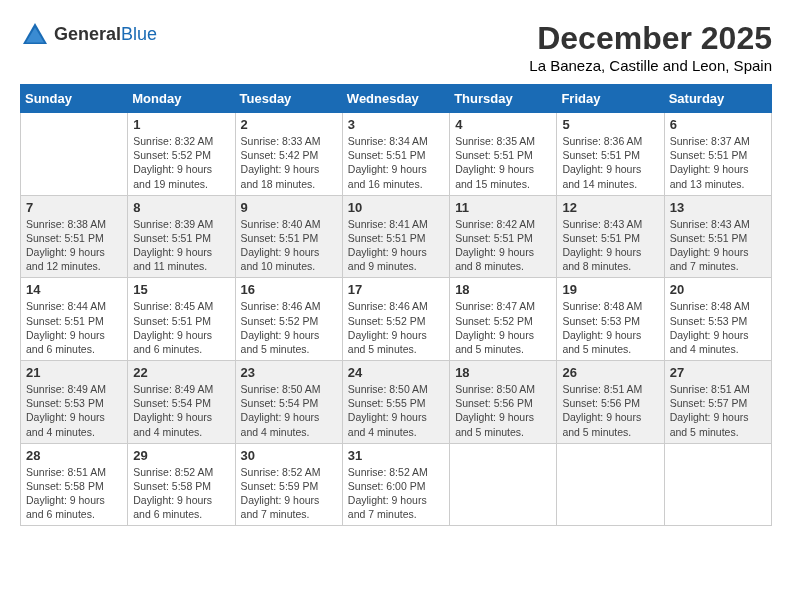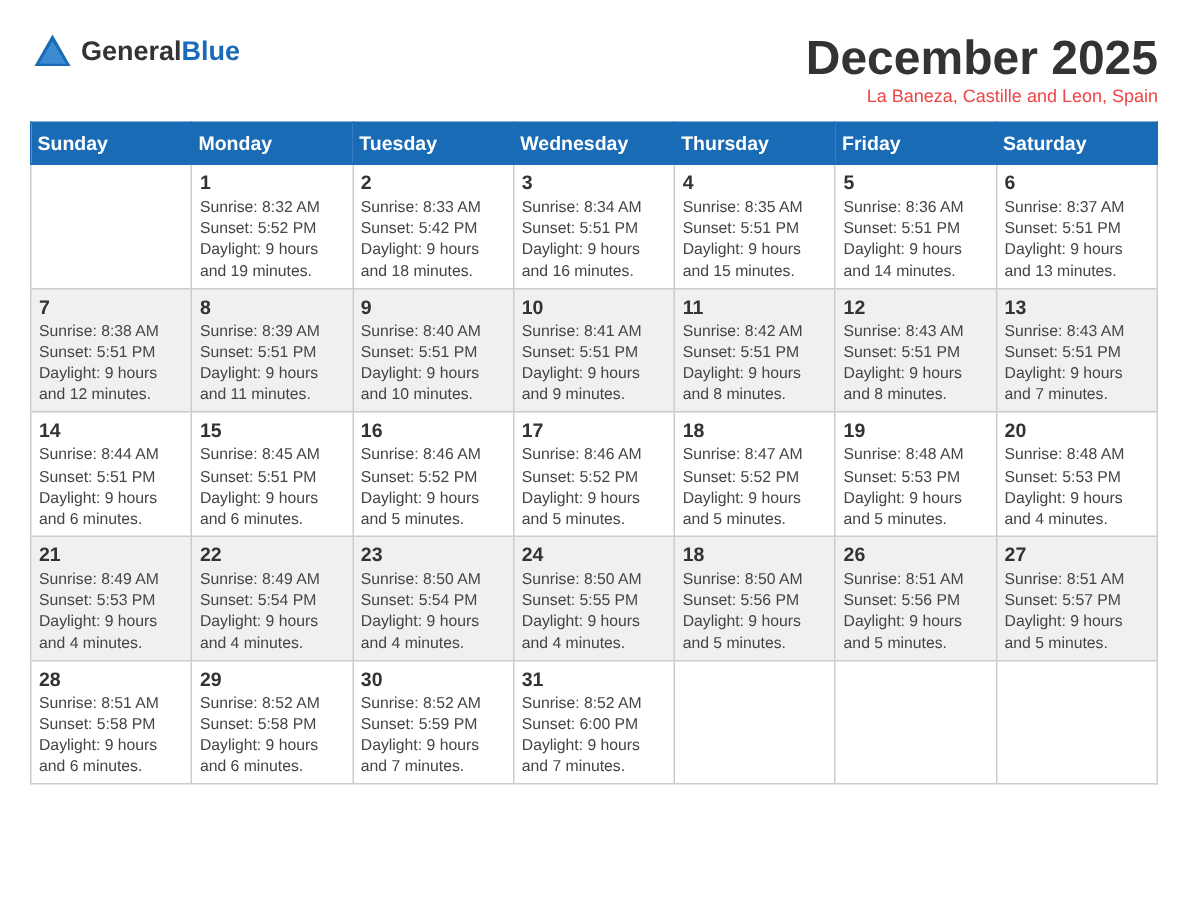--- a/index.html
+++ b/index.html
@@ -26,38 +26,38 @@
       flex-direction: row;
       line-height: 1.1;
     }
     .logo-general {
       font-size: 18px;
       font-weight: bold;
       color: #333;
     }
     .logo-blue {
       font-size: 18px;
-      font-weight: bold;
+      font-weight: normal;
       color: #1a6bb5;
     }
     .logo-icon {
       width: 30px;
       height: 30px;
     }
     .title-block {
       text-align: right;
     }
     .month-title {
       font-size: 32px;
       font-weight: bold;
       color: #333;
     }
     .location {
-      font-size: 12px;
-      color: #ef4444;
+      font-size: 15px;
+      color: #000000;
     }
     .calendar {
       width: 100%;
       border-collapse: collapse;
       border: 1px solid #ccc;
     }
     .calendar th {
       background: #1a6bb5;
       color: #fff;
       font-size: 13px;

